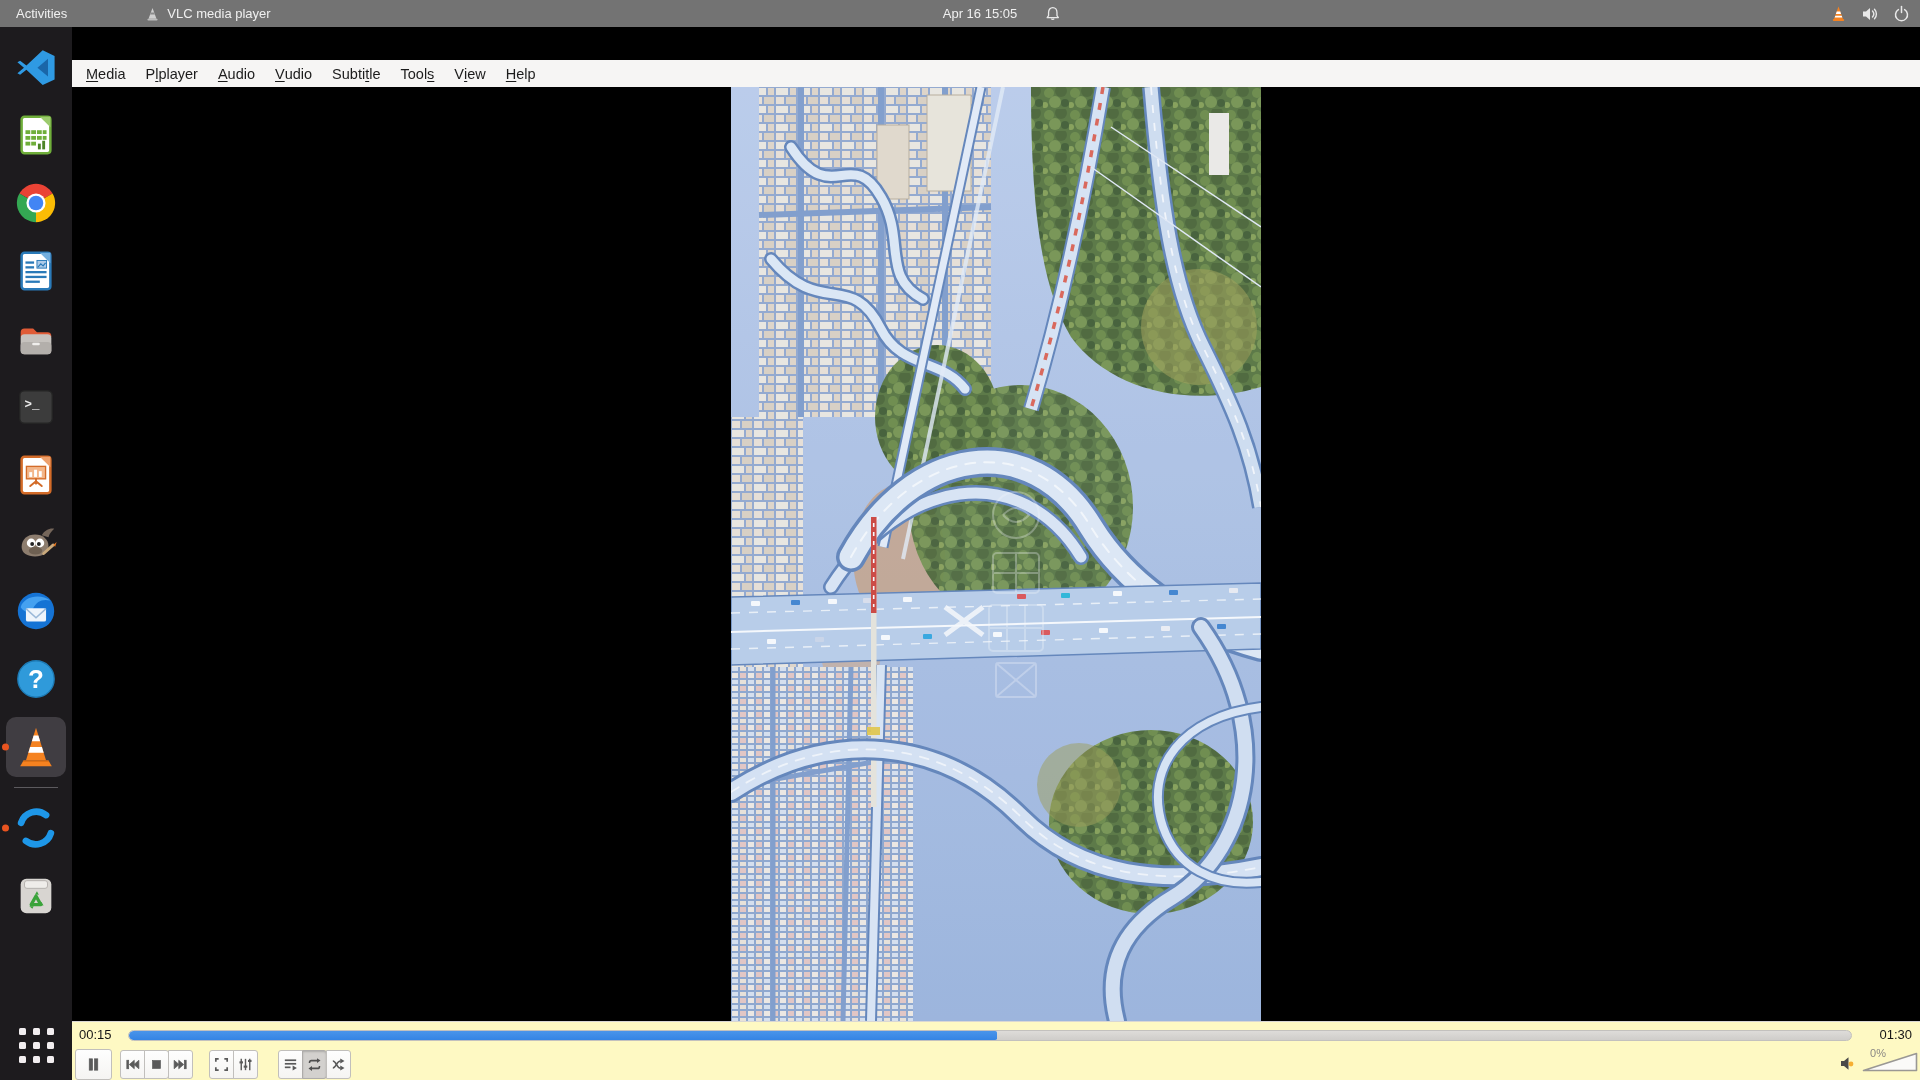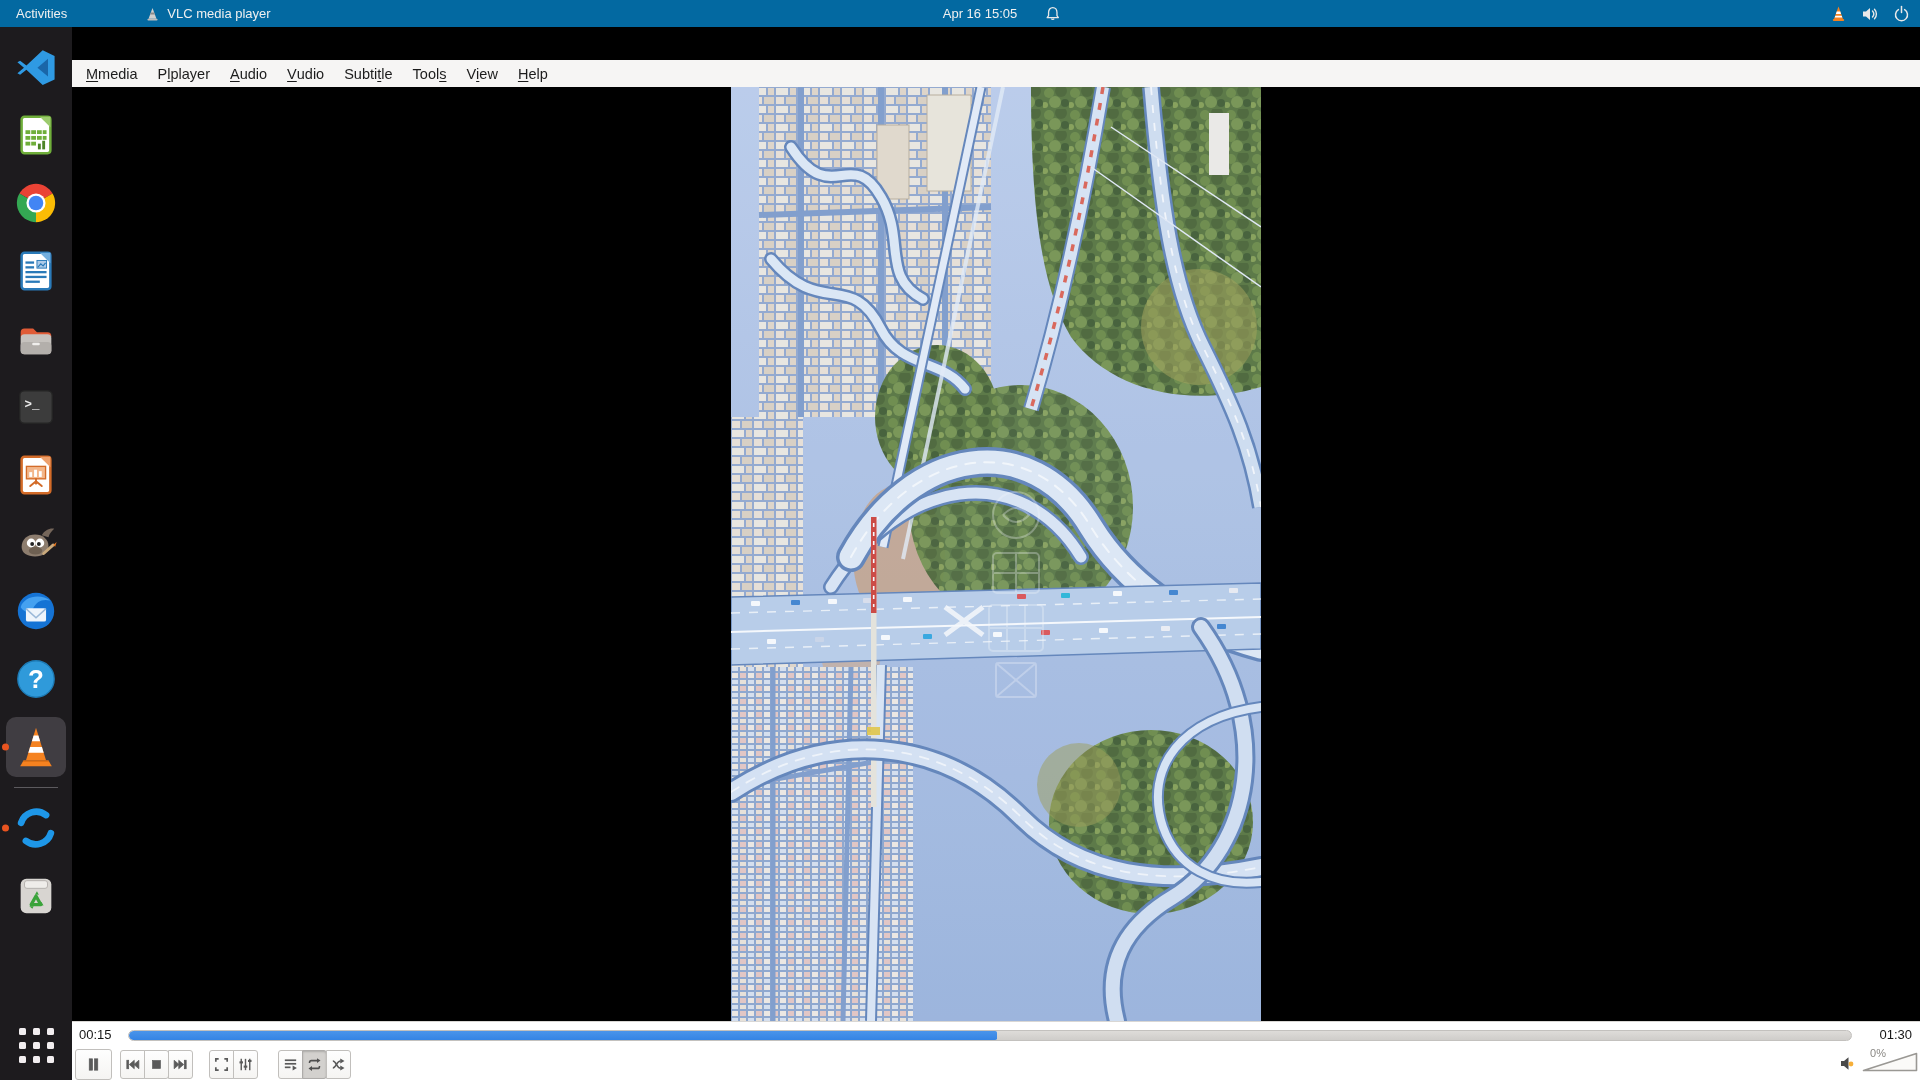--- a/index.html
+++ b/index.html
@@ -1,20 +1,20 @@
 <!DOCTYPE html>
 <html><head>
 <meta charset="utf-8">
 <style>
   * { margin:0; padding:0; box-sizing:border-box; }
   html,body { width:1920px; height:1080px; }
   body { position:relative; overflow:hidden; background:#000; font-family:"Liberation Sans",sans-serif; -webkit-font-smoothing:antialiased; }
 
   
-  .topbar { position:absolute; left:0; top:0; width:1920px; height:27px; background:#0369a1; color:#f0f0f0; font-size:13px; display:flex; align-items:center; z-index:30; }
+  .topbar { position:absolute; left:0; top:0; width:1920px; height:27px; background:#737373; color:#f0f0f0; font-size:13px; display:flex; align-items:center; z-index:30; }
   .tb-activities { padding:0 16px; height:100%; display:flex; align-items:center; cursor:default; }
   .tb-app { display:flex; align-items:flex-start; gap:7px; margin-left:62px; }
   .tb-center { position:absolute; left:50%; transform:translateX(-50%); display:flex; align-items:center; gap:28px; height:100%; margin-left:42px; }
   .tb-right { position:absolute; right:10px; top:0; height:100%; display:flex; align-items:center; gap:14px; }
   .tb-icon { display:flex; align-items:center; }
 
   
   .dock { position:absolute; left:0; top:27px; width:72px; height:1053px; background:#1d1b1e; display:flex; flex-direction:column; align-items:center; padding-top:10px; z-index:20; }
   .dock-item { position:relative; width:60px; height:60px; margin-bottom:8px; display:flex; align-items:center; justify-content:center; border-radius:10px; }
   .dock-item svg { width:46px; height:46px; }
@@ -33,21 +33,21 @@
   .win-btn svg { width:14px; height:14px; stroke:#3c3c3c; stroke-width:1.5; fill:none; }
 
   .menubar { position:absolute; left:0; top:33px; width:100%; height:27px; background:#f6f5f4; display:flex; align-items:center; padding-left:4px; font-size:14.5px; color:#1c1c1c; }
   .menu-item { padding:0 10px; height:100%; display:flex; align-items:center; }
   .mn { text-decoration:underline; text-underline-offset:2px; }
 
   .video-area { position:absolute; left:0; top:60px; width:100%; height:934px; background:#000; }
   .video-frame { position:absolute; left:659px; top:0; width:530px; height:934px; }
 
   
-  .controls { position:absolute; left:0; top:994px; width:100%; height:59px; background:#ffffff; border-top:1px solid #d9d7d4; }
+  .controls { position:absolute; left:0; top:994px; width:100%; height:59px; background:#fef9c3; border-top:1px solid #d9d7d4; }
   .time { position:absolute; top:5px; font-size:13px; color:#161616; }
   .time.elapsed { left:7px; }
   .time.duration { right:8px; }
   .seekbar { position:absolute; left:56px; top:8px; width:1724px; height:11px; border-radius:6px; background:linear-gradient(#dedcd9,#cfcdca); border:1px solid #c3c1be; overflow:hidden; }
   .seek-fill { height:100%; background:linear-gradient(#4a94ea,#3584e4); border-radius:5px 2px 2px 5px; }
 
   .btn-row { position:absolute; left:3px; top:27px; display:flex; align-items:center; }
   .vbtn { height:29px; width:25px; background:linear-gradient(#fefefe,#f5f4f2); border:1px solid #c1bfbc; border-radius:3px; display:flex; align-items:center; justify-content:center; padding:0; }
   .vbtn svg { width:17px; height:17px; }
   .vbtn.big { width:37px; height:31px; }
@@ -263,21 +263,21 @@
   </div>
 </div>
 
 <div class="vlc-window">
 
 
   <div class="menubar">
     <span class="menu-item">
         <span></span>
         <span class="mn">M</span>
-        <span>media</span>
+        <span>edia</span>
       </span>
     <span class="menu-item">
         <span>P</span>
         <span class="mn">l</span>
         <span>player</span>
       </span>
     <span class="menu-item">
         <span></span>
         <span class="mn">A</span>
         <span>udio</span>

